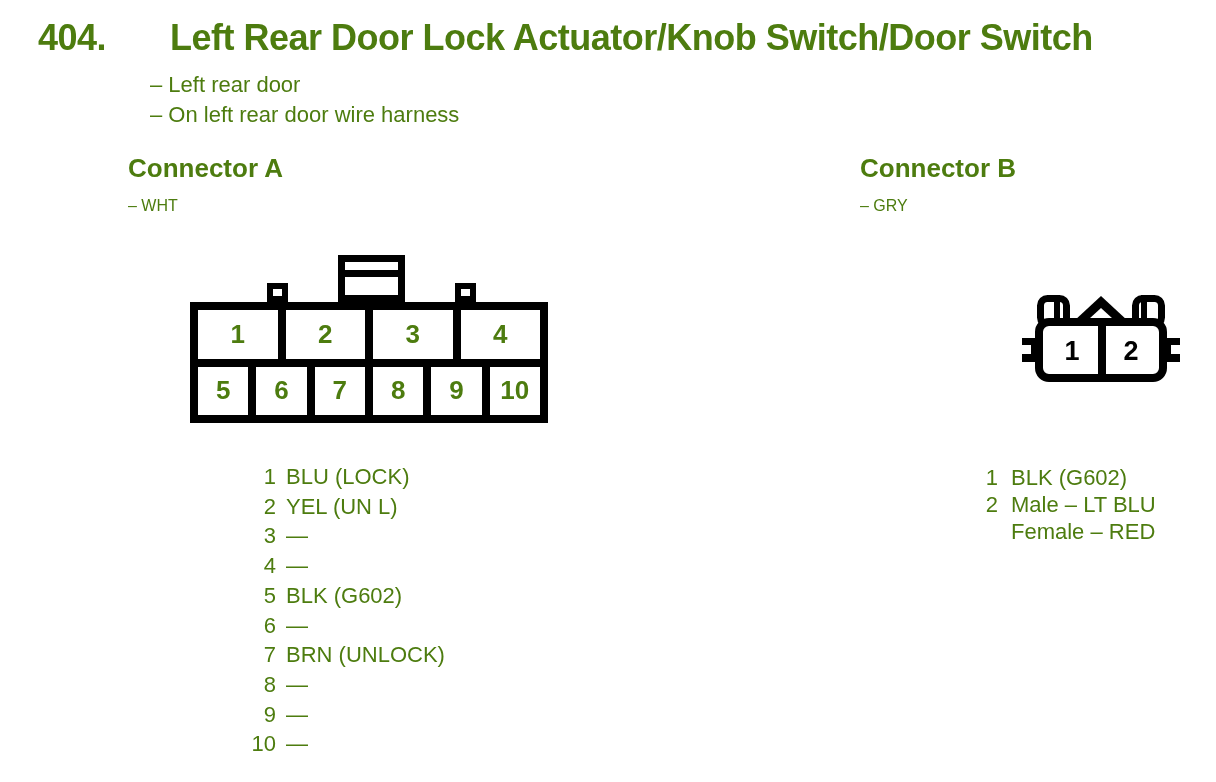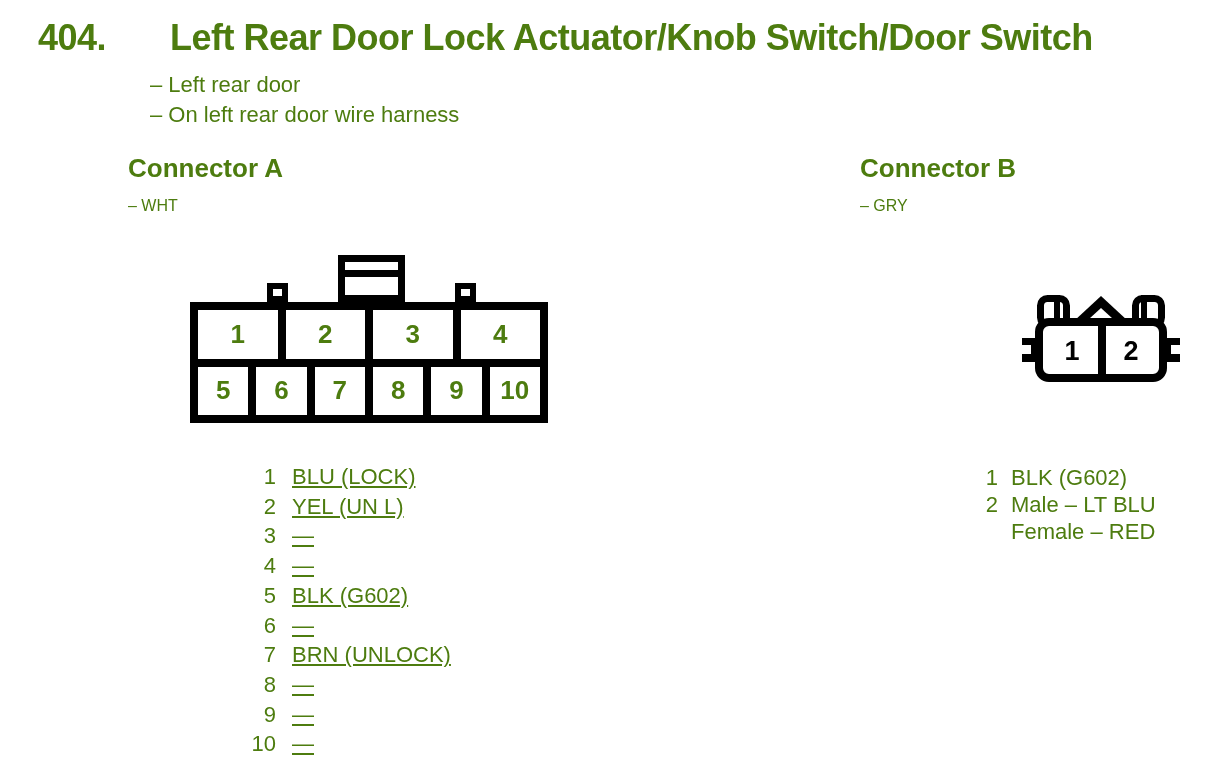--- a/index.html
+++ b/index.html
@@ -33,21 +33,21 @@
   .cellA { flex:1; background:#fff; display:flex; align-items:center; justify-content:center;
            font-size:26px; font-weight:bold; }
   
   .connB { position:absolute; left:1022px; top:291px; width:158px; height:92px; }
   
   .pins { position:absolute; font-size:22px; }
   .pinsA { left:230px; top:462px; line-height:29.7px; }
   .pinsB { left:952px; top:464px; line-height:27px; }
   .pin-row { display:flex; }
   .pin-num { width:46px; text-align:right; flex:0 0 auto; }
-  .pinsA .pin-label { margin-left:16px; white-space:nowrap;text-decoration:underline; }
+  .pinsA .pin-label { margin-left:10px; white-space:nowrap; }
   .pinsB .pin-label { margin-left:13px; white-space:nowrap; }
   .pl-line { display:block; }
 </style>
 </head>
 <body>
 
 <div class="page">
 
   <div class="title-row">
     <div class="title-number">404.</div>

